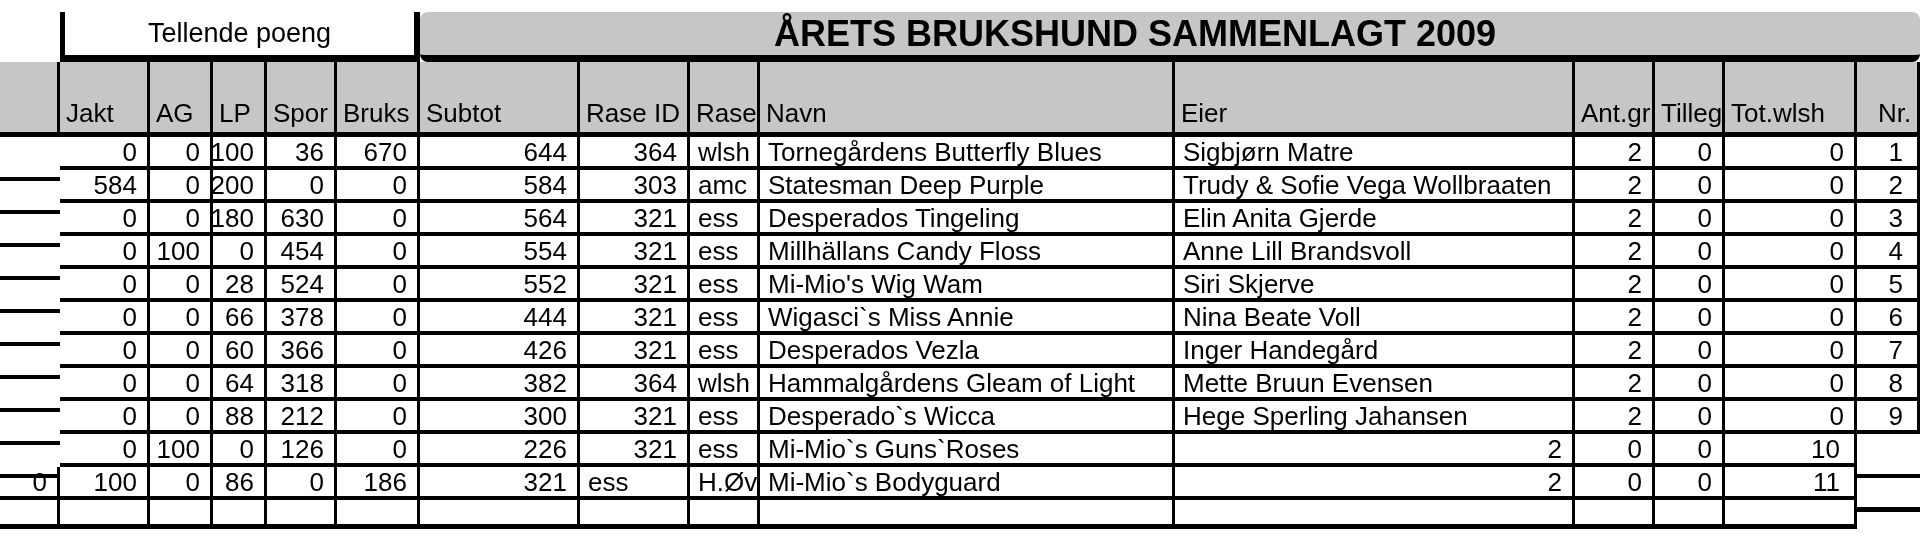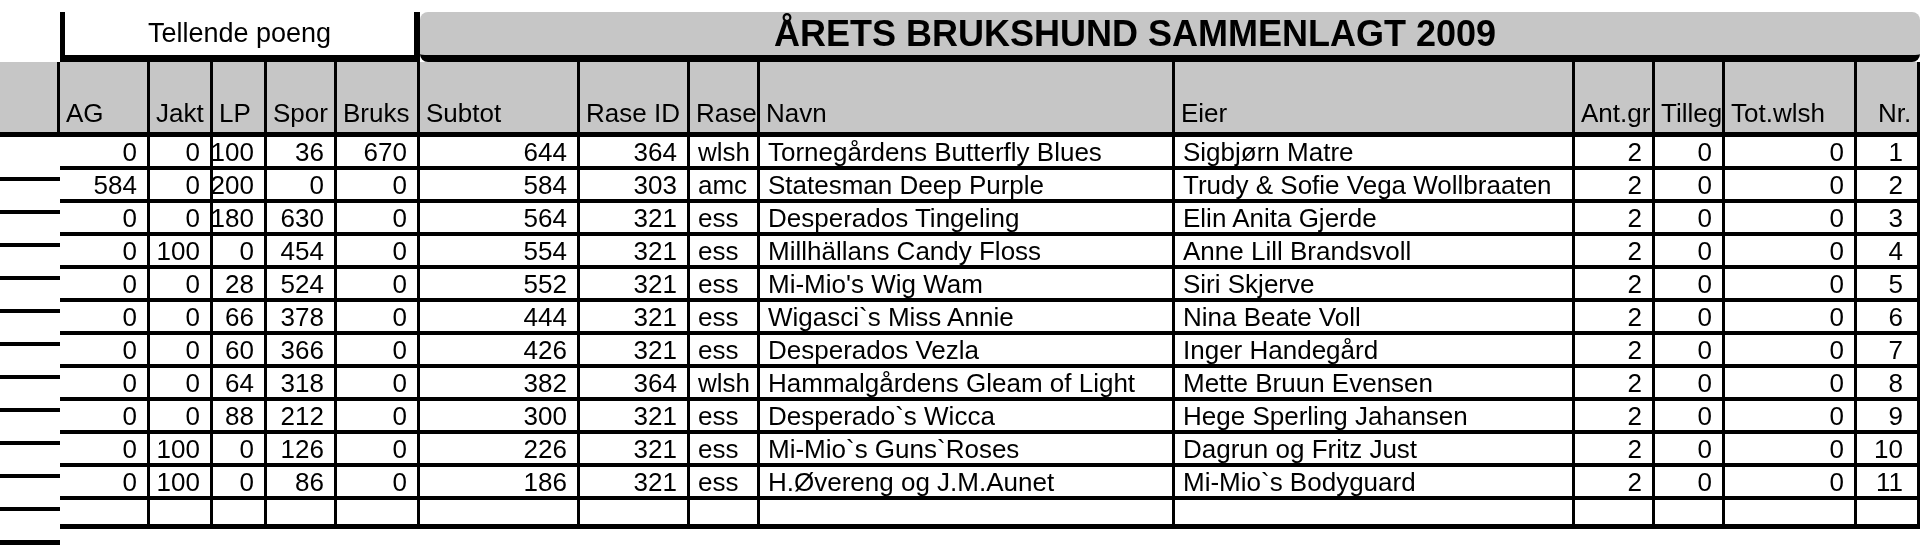--- a/index.html
+++ b/index.html
@@ -87,22 +87,22 @@
     <span>Tellende poeng</span>
   </div>
 
   <div class="title-band">
     <h1>ÅRETS BRUKSHUND SAMMENLAGT 2009</h1>
   </div>
 
   <div class="grid">
 
     <div class="hdr"></div>
+    <div class="hdr">Jakt</div>
     <div class="hdr">AG</div>
-    <div class="hdr">Jakt</div>
     <div class="hdr">LP</div>
     <div class="hdr">Spor</div>
     <div class="hdr">Bruks</div>
     <div class="hdr">Subtot</div>
     <div class="hdr">Rase ID</div>
     <div class="hdr">Rase</div>
     <div class="hdr">Navn</div>
     <div class="hdr">Eier</div>
     <div class="hdr">Ant.gr</div>
     <div class="hdr">Tilleg</div>
@@ -276,21 +276,20 @@
       </div>
     <div class="num">0</div>
     <div class="num">100</div>
     <div class="num">0</div>
     <div class="num">126</div>
     <div class="num">0</div>
     <div class="num">226</div>
     <div class="num">321</div>
     <div class="txt">ess</div>
     <div class="txt">Mi-Mio`s Guns`Roses</div>
-    <div class="txt">Dagrun og Fritz Just</div>
     <div class="num">2</div>
     <div class="num">0</div>
     <div class="num">0</div>
     <div class="nr">10</div>
 
     <div class="col-a">
         <span class="val"></span>
       </div>
     <div class="num">0</div>
     <div class="num">100</div>

